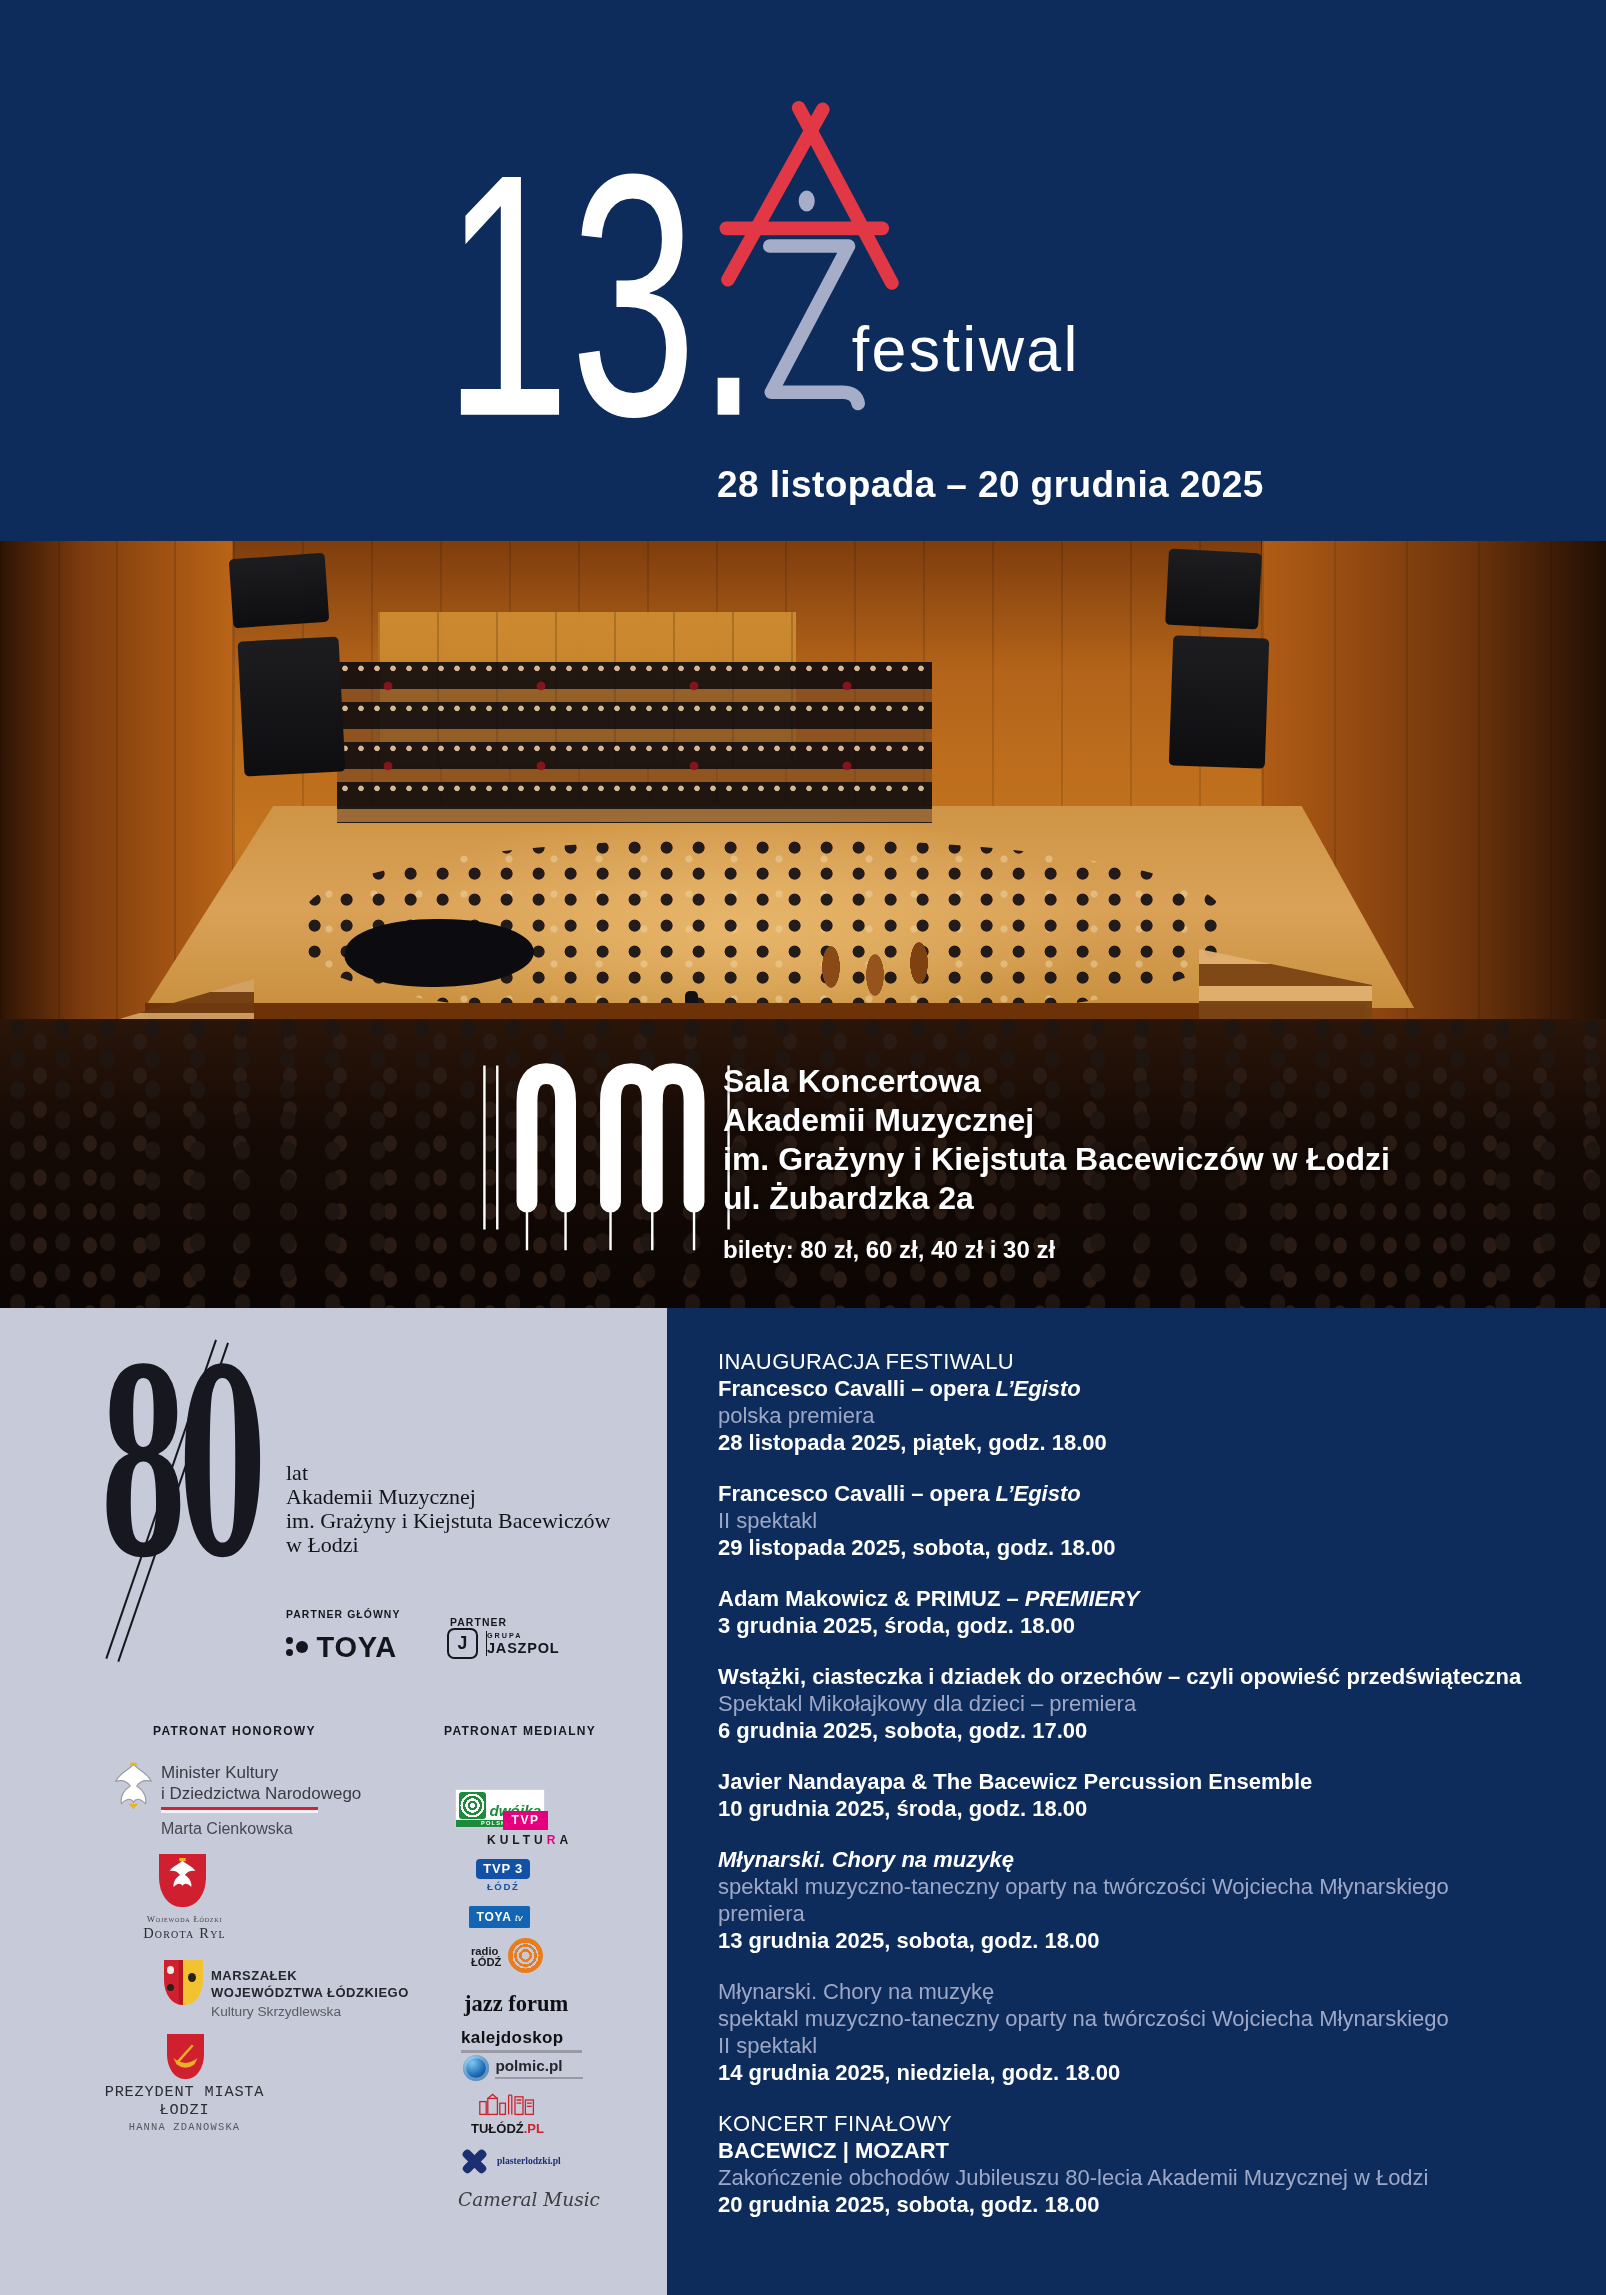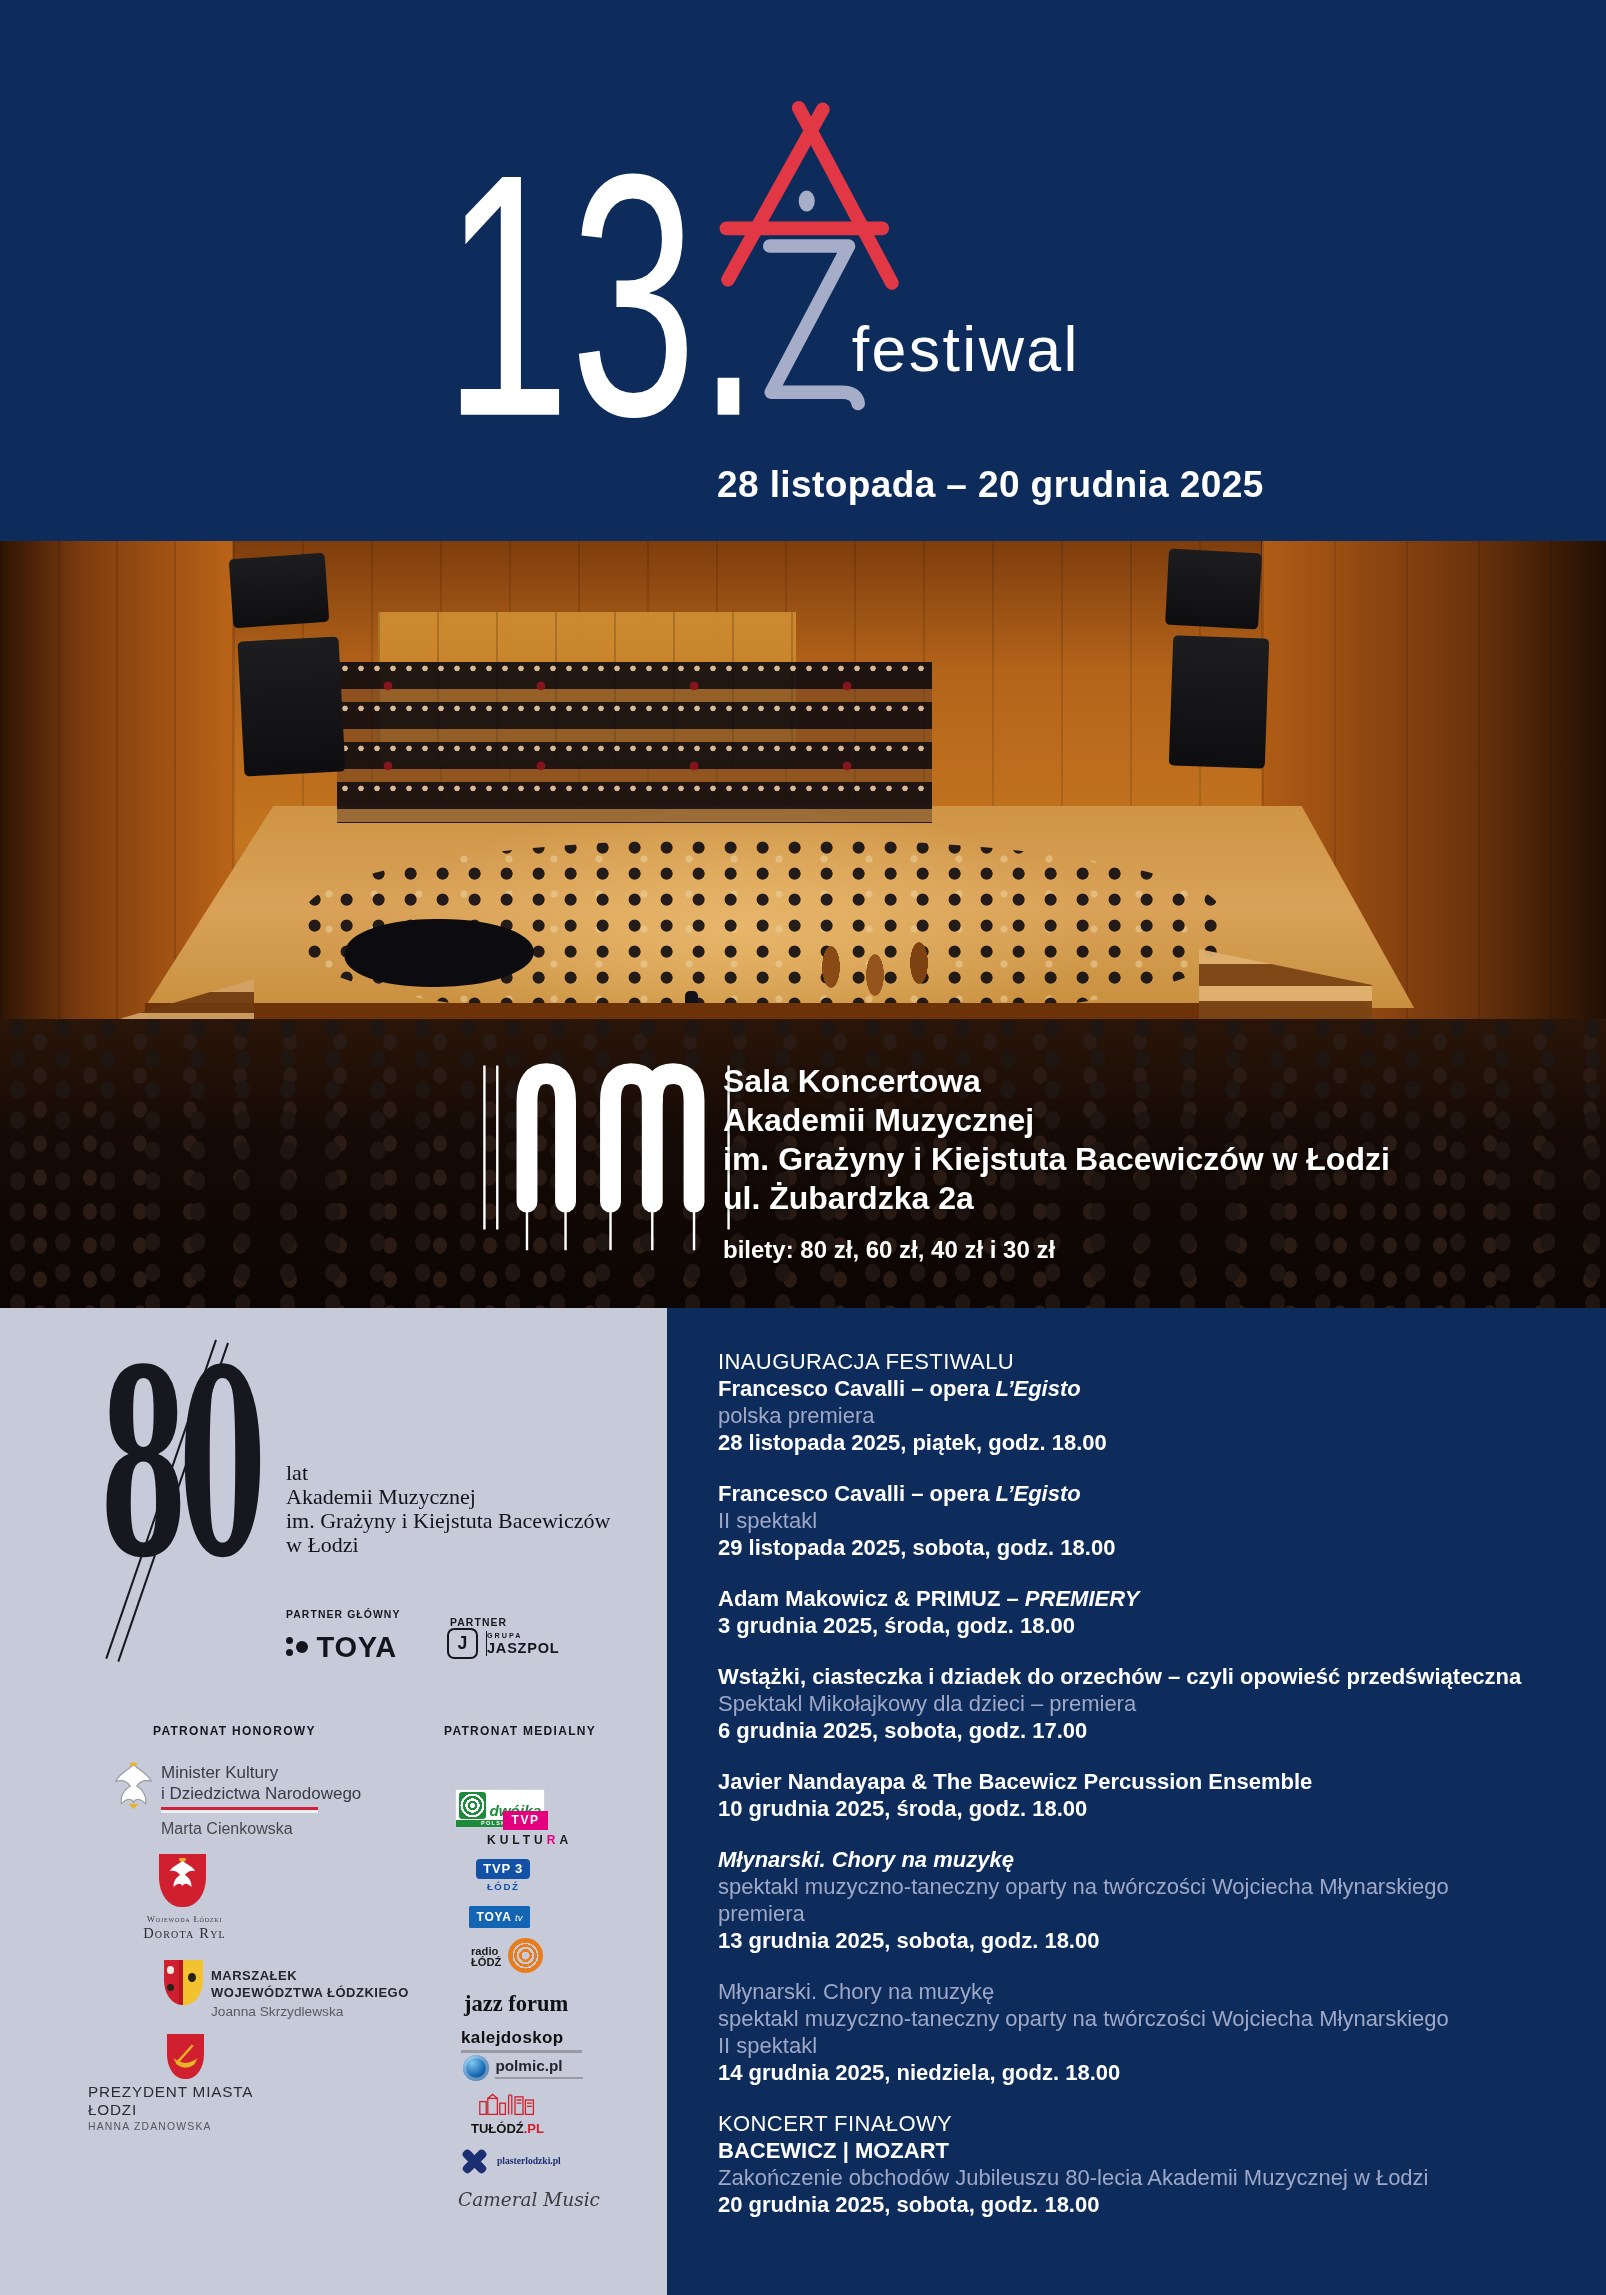--- a/index.html
+++ b/index.html
@@ -107,22 +107,22 @@
     font-family:"Liberation Serif",serif;color:#3d3d45;font-variant:small-caps;}
   .woj-line1{font-size:8.8px;letter-spacing:0.8px;}
   .woj-line2{font-size:14.5px;letter-spacing:1.2px;margin-top:0.8px;color:#2b2b33;}
   .mar-shield{left:164px;top:1960px;width:39px;height:45px;
     background:linear-gradient(90deg,#d01f2e 0 38%,#b5171f 38% 48%,#f2c230 48% 100%);}
   .mar-shield i{position:absolute;border-radius:50%;background:#2a2118;}
   .mar-text{position:absolute;left:211px;top:1967px;}
   .mar-line{font-size:13px;font-weight:bold;letter-spacing:0.5px;line-height:17px;color:#26262e;}
   .mar-person{font-size:13.7px;color:#5a5a62;margin-top:3.2px;}
   .prez-shield{left:167px;top:2034px;width:37px;height:45px;background:#d01f2e;}
-  .prez-caption{position:absolute;left:88px;top:2083px;width:193px;
-    font-family:Liberation Sans, sans-serif;color:#2b2b33;}
+  .prez-caption{position:absolute;left:88px;top:2083px;width:193px;text-align:center;
+    font-family:Liberation Mono, monospace;color:#2b2b33;}
   .prez-line1{font-size:15.3px;letter-spacing:0.8px;}
   .prez-line2{font-size:10.4px;letter-spacing:1.2px;margin-top:2.4px;color:#55555d;}
   
   .media-logo{position:absolute;}
   .dwojka{left:455px;top:1789px;width:88px;height:37px;background:#fff;border:0.8px solid #cfd2dd;
     display:flex;flex-wrap:wrap;align-items:flex-end;}
   .dw-icon{width:27px;height:27px;margin:1.6px 3.2px;border-radius:3.2px;
     background:radial-gradient(circle at 50% 50%, #ffffff 0 2.4px, #1d8a3c 2.4px 4.8px, #ffffff 4.8px 7.2px, #1d8a3c 7.2px 9.6px, #ffffff 9.6px 12px, #1d8a3c 12px 100%);}
   .dw-name{font-size:15.3px;font-weight:bold;font-style:italic;color:#1d8a3c;}
   .dw-strip{width:100%;height:7.2px;background:#1d8a3c;color:#fff;font-size:5.6px;font-weight:bold;
@@ -297,21 +297,21 @@
   </div>
 
   <div class="shield mar-shield">
     <i style="left:3.2px;top:6.4px;width:7.2px;height:7.2px;background:#f0ece2;"></i>
     <i style="left:3.2px;top:24px;width:7.2px;height:7.2px;"></i>
     <i style="left:24px;top:13px;width:8px;height:8.8px;"></i>
   </div>
   <div class="mar-text">
     <div class="mar-line">MARSZAŁEK</div>
     <div class="mar-line">WOJEWÓDZTWA ŁÓDZKIEGO</div>
-    <div class="mar-person">Joanna Skrzydlewska</div>
+    <div class="mar-person">Kultury Skrzydlewska</div>
   </div>
 
   <div class="shield prez-shield">
     <svg width="37" height="45" viewBox="0 0 46 56">
         <path d="M8 30 Q23 42 38 30 L34 38 Q23 46 12 38 Z" fill="#e8b324"></path>
         <path d="M14 34 L32 14" stroke="#e8b324" stroke-width="3"></path>
       </svg>
   </div>
   <div class="prez-caption">
     <div class="prez-line1">PREZYDENT MIASTA ŁODZI</div>

